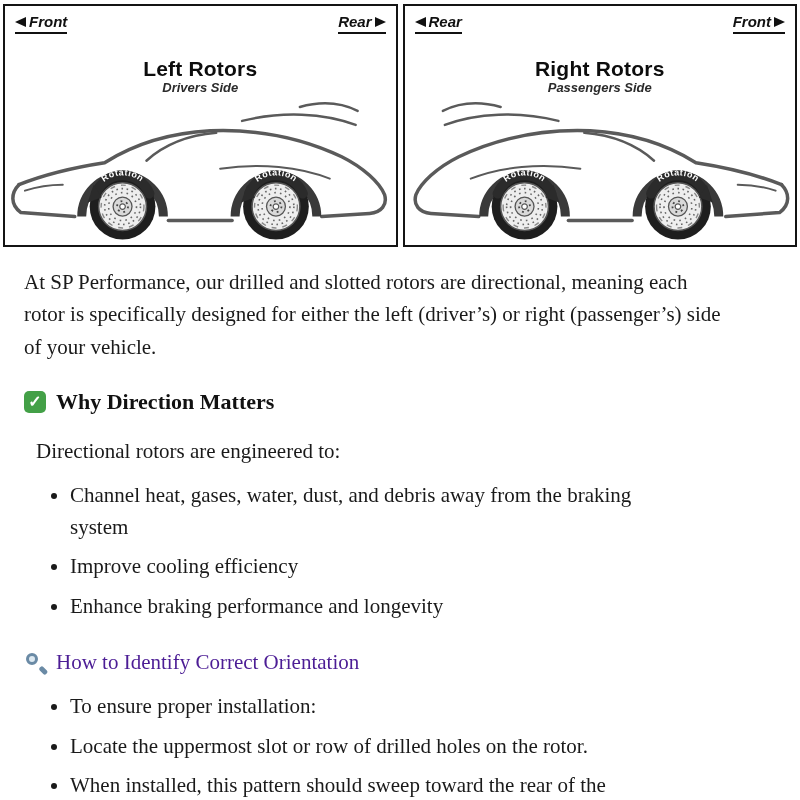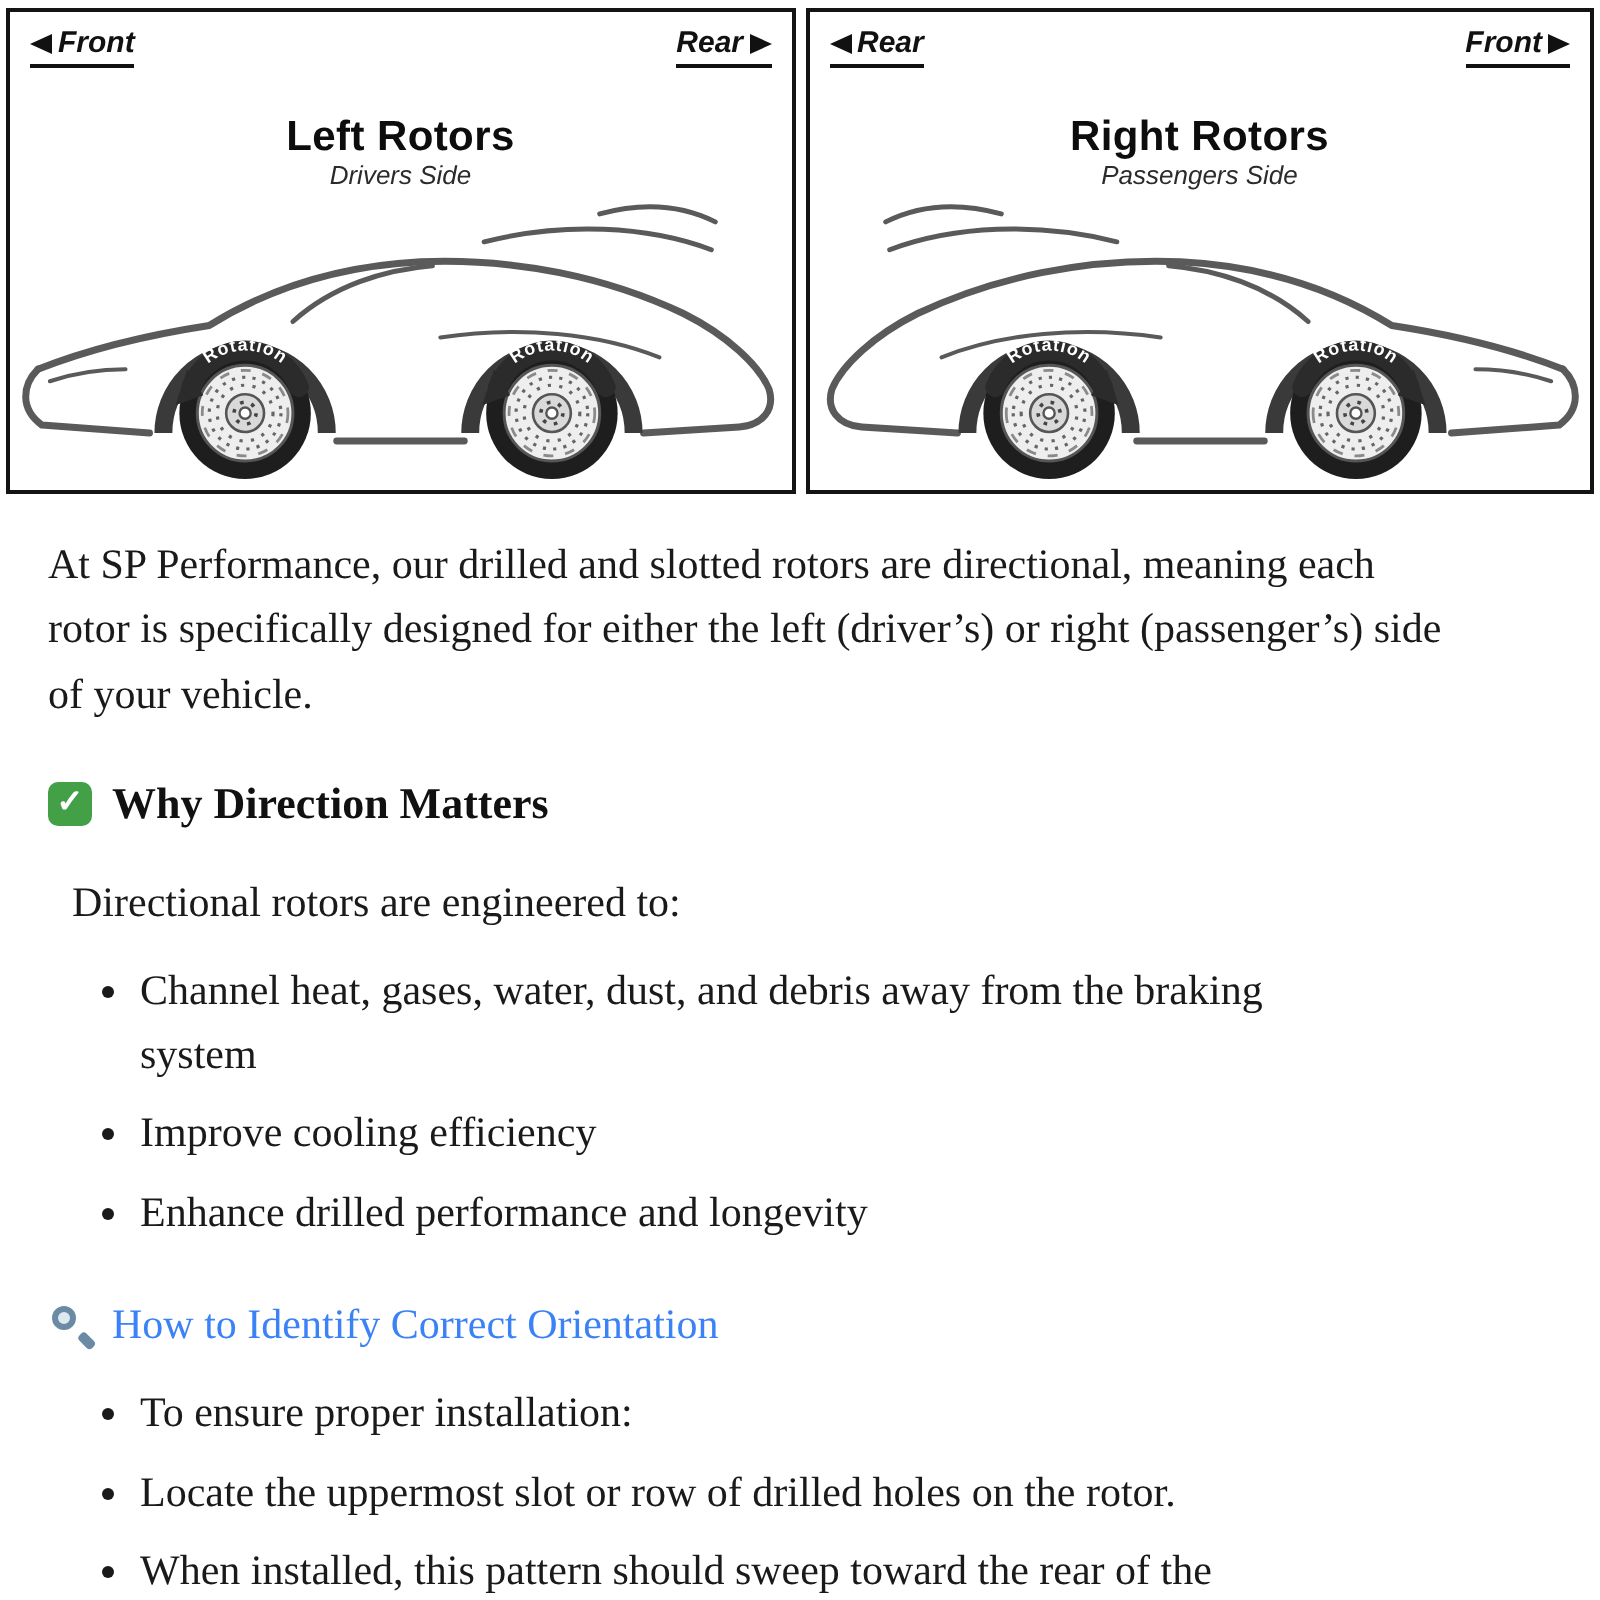--- a/index.html
+++ b/index.html
@@ -14,28 +14,28 @@
   .dir { display:inline-flex; align-items:center; gap:3px;
          border-bottom:2.5px solid #111; padding-bottom:2px;
          font-weight:bold; font-style:italic; font-size:15px; color:#111; }
   .dir-left  { justify-self:start; }
   .dir-right { justify-self:end; }
   .tri { width:0; height:0; display:inline-block; }
   .tri-l { border-top:5px solid transparent; border-bottom:5px solid transparent; border-right:11px solid #111; }
   .tri-r { border-top:5px solid transparent; border-bottom:5px solid transparent; border-left:11px solid #111; }
   .ttl { text-align:center; display:flex; flex-direction:column; line-height:1.1;margin-top:44px; }
   .t1 { font-size:21px; font-weight:800; color:#0d0d0d; letter-spacing:.2px; }
-  .t2 { font-size:13px; font-weight:normal; font-style:italic; color:#2b2b2b; margin-top:1px; }
+  .t2 { font-size:13px; font-weight:bold; font-style:italic; color:#2b2b2b; margin-top:1px; }
   .carsvg { display:block; width:100%; height:auto; }
 
   
   .article { padding:14px 24px 20px 24px; font-size:21px; }
   .intro { margin:5px 0 0 0; max-width:700px; line-height:1.55; }
   .h-bold { font-size:22px; font-weight:700; margin:26px 0 0 0; color:#111; display:flex; align-items:center; }
-  .h-reg  { font-size:21px; font-weight:400; margin:28px 0 0 0; color:#3b82f6; display:flex; align-items:center; }
+  .h-reg  { font-size:21px; font-weight:400; margin:28px 0 0 0; color:#4c1d95; display:flex; align-items:center; }
   .lead { margin:24px 0 0 12px; }
   ul { margin:16px 0 0 0; padding-left:46px; }
   li { margin:0 0 8px 0; line-height:1.5; max-width:600px; }
 
   .check { display:inline-flex; width:22px; height:22px; background:#43a047; border-radius:5px;
            color:#fff; font:bold 16px/1 "Liberation Sans", sans-serif;
            align-items:center; justify-content:center; margin-right:10px; flex:0 0 auto; }
 
   .mag { position:relative; display:inline-block; width:24px; height:24px; margin-right:8px; flex:0 0 auto; }
   .mag-l { position:absolute; left:2px; top:2px; width:12px; height:12px;
@@ -144,21 +144,21 @@
   <h2 class="h-bold">
     <span class="check">✓</span>
     <span>Why Direction Matters</span>
   </h2>
 
   <p class="lead">Directional rotors are engineered to:</p>
 
   <ul>
     <li>Channel heat, gases, water, dust, and debris away from the braking system</li>
     <li>Improve cooling efficiency</li>
-    <li>Enhance drilled performance and longevity</li>
+    <li>Enhance braking performance and longevity</li>
   </ul>
 
   <h3 class="h-reg">
     <span class="mag">
       <span class="mag-l"></span>
       <span class="mag-h"></span>
     </span>
     <span>How to Identify Correct Orientation</span>
   </h3>
 

